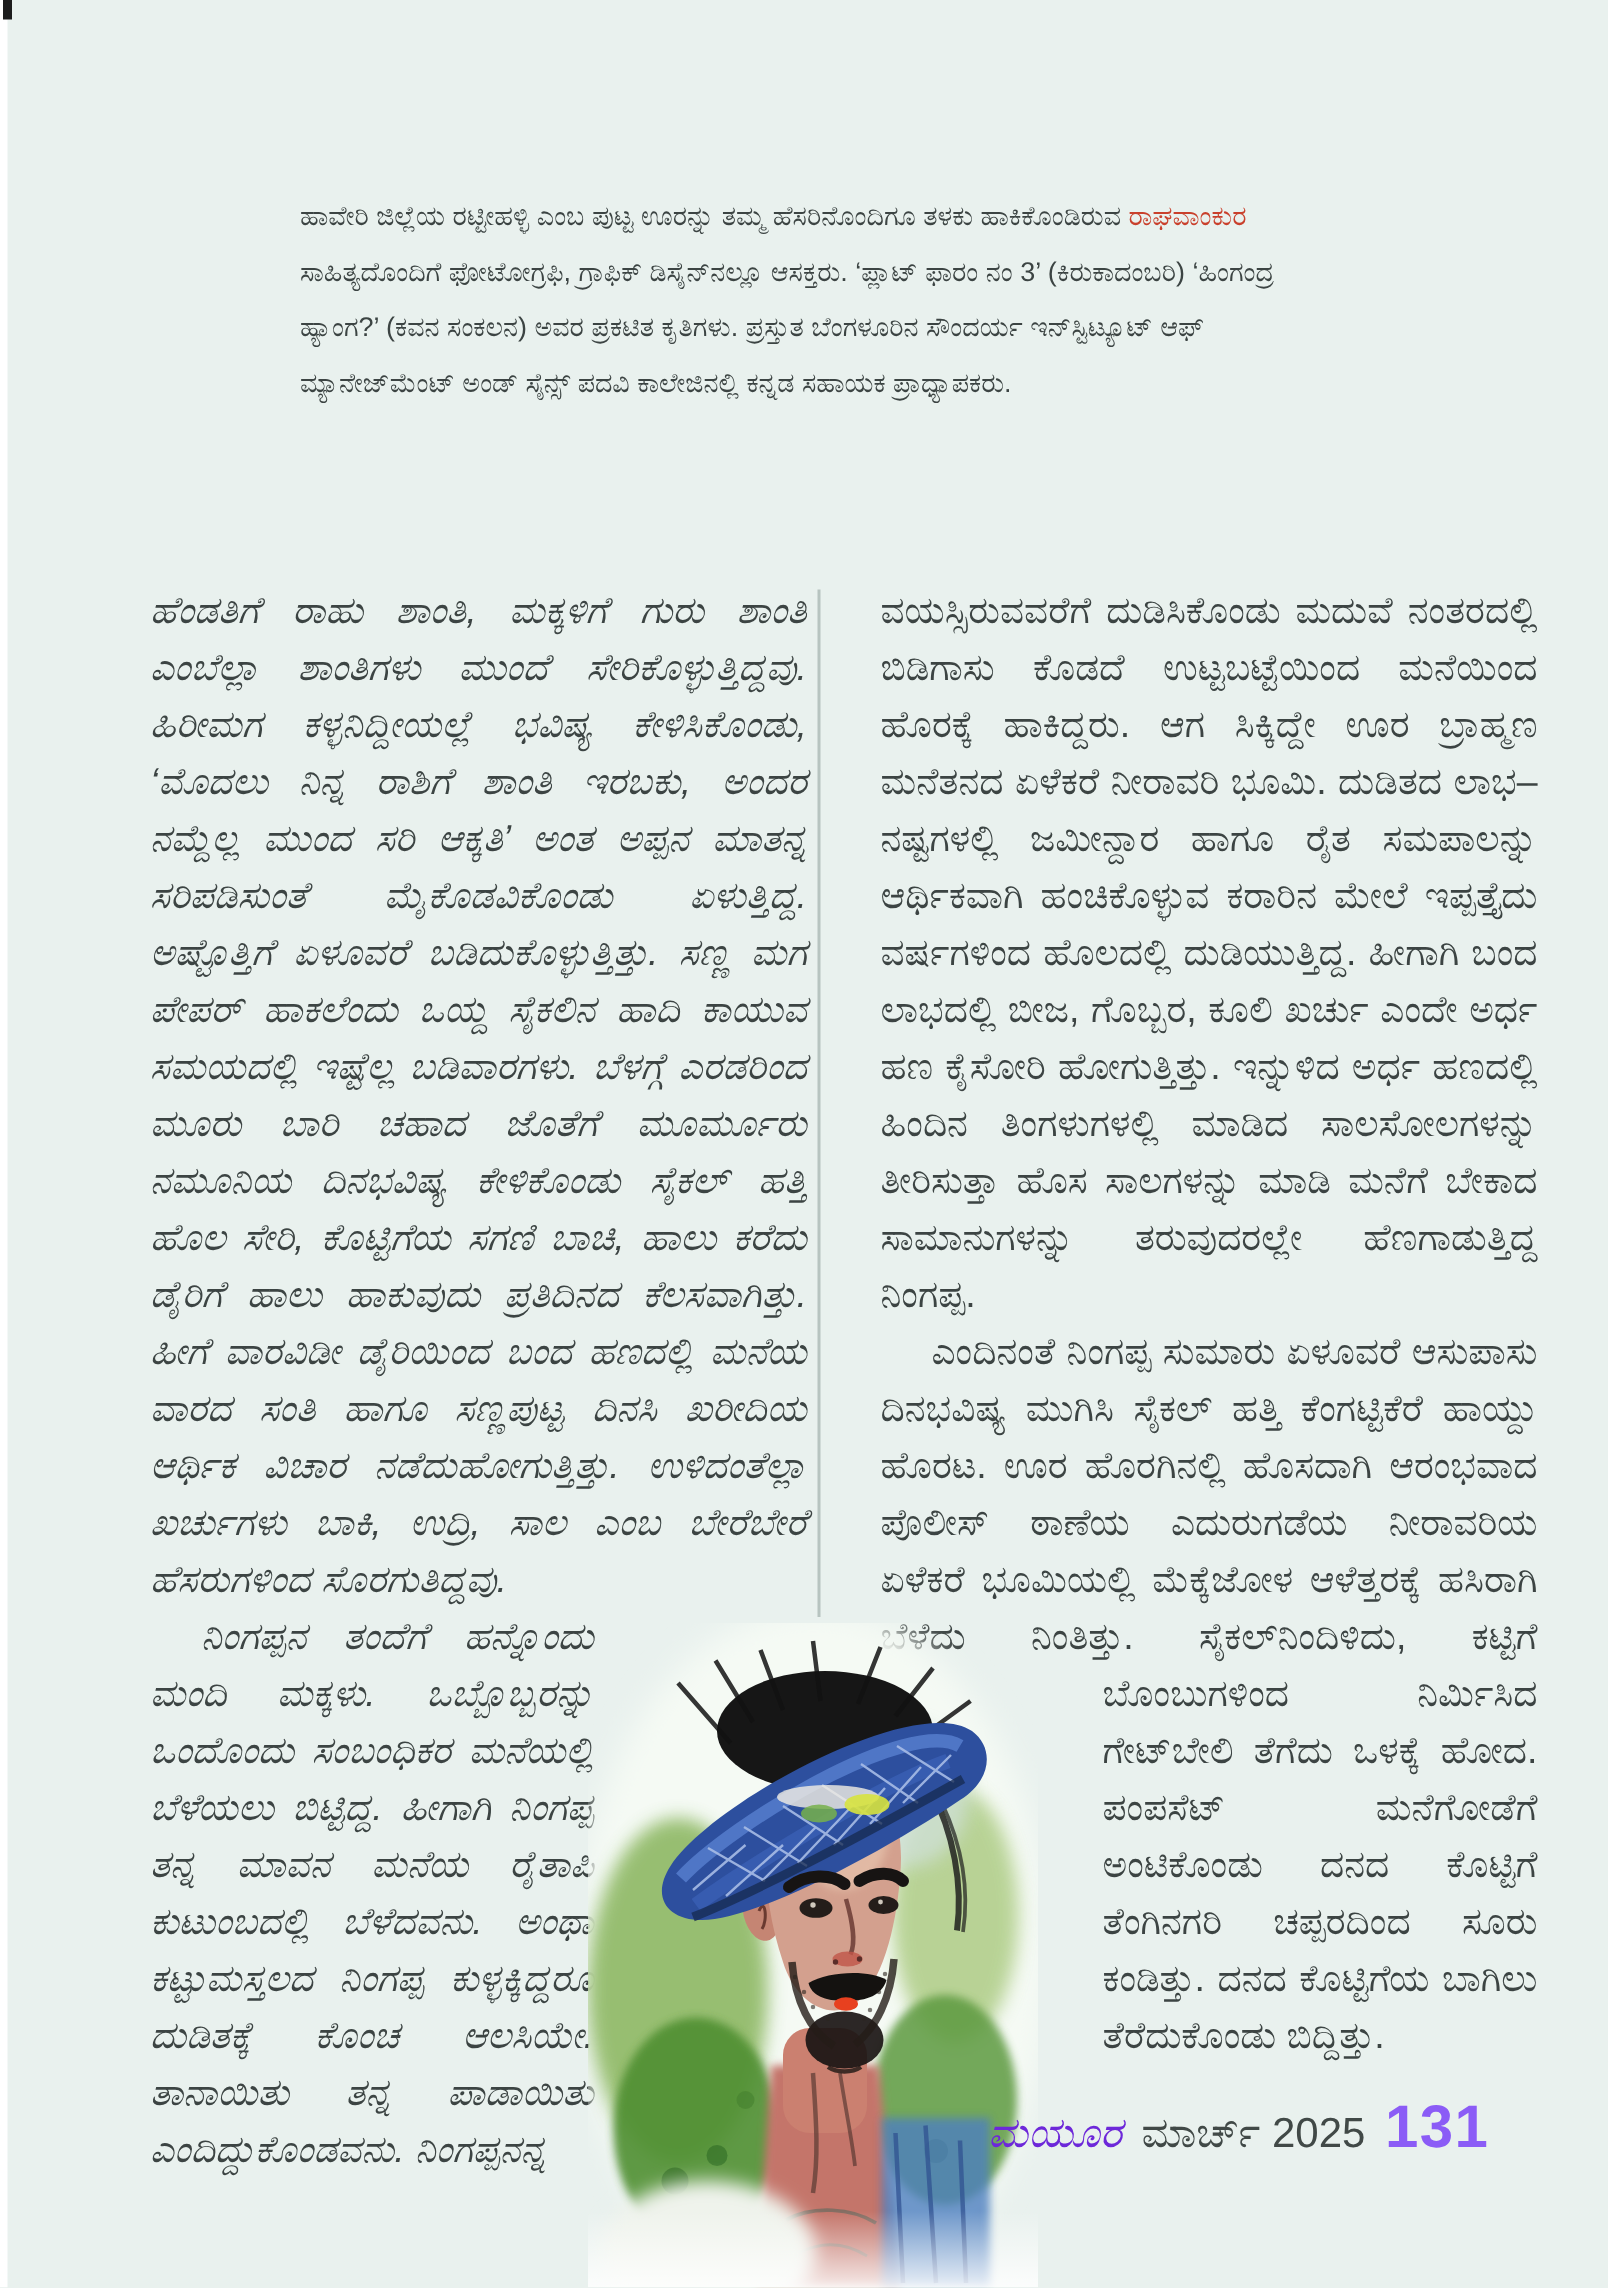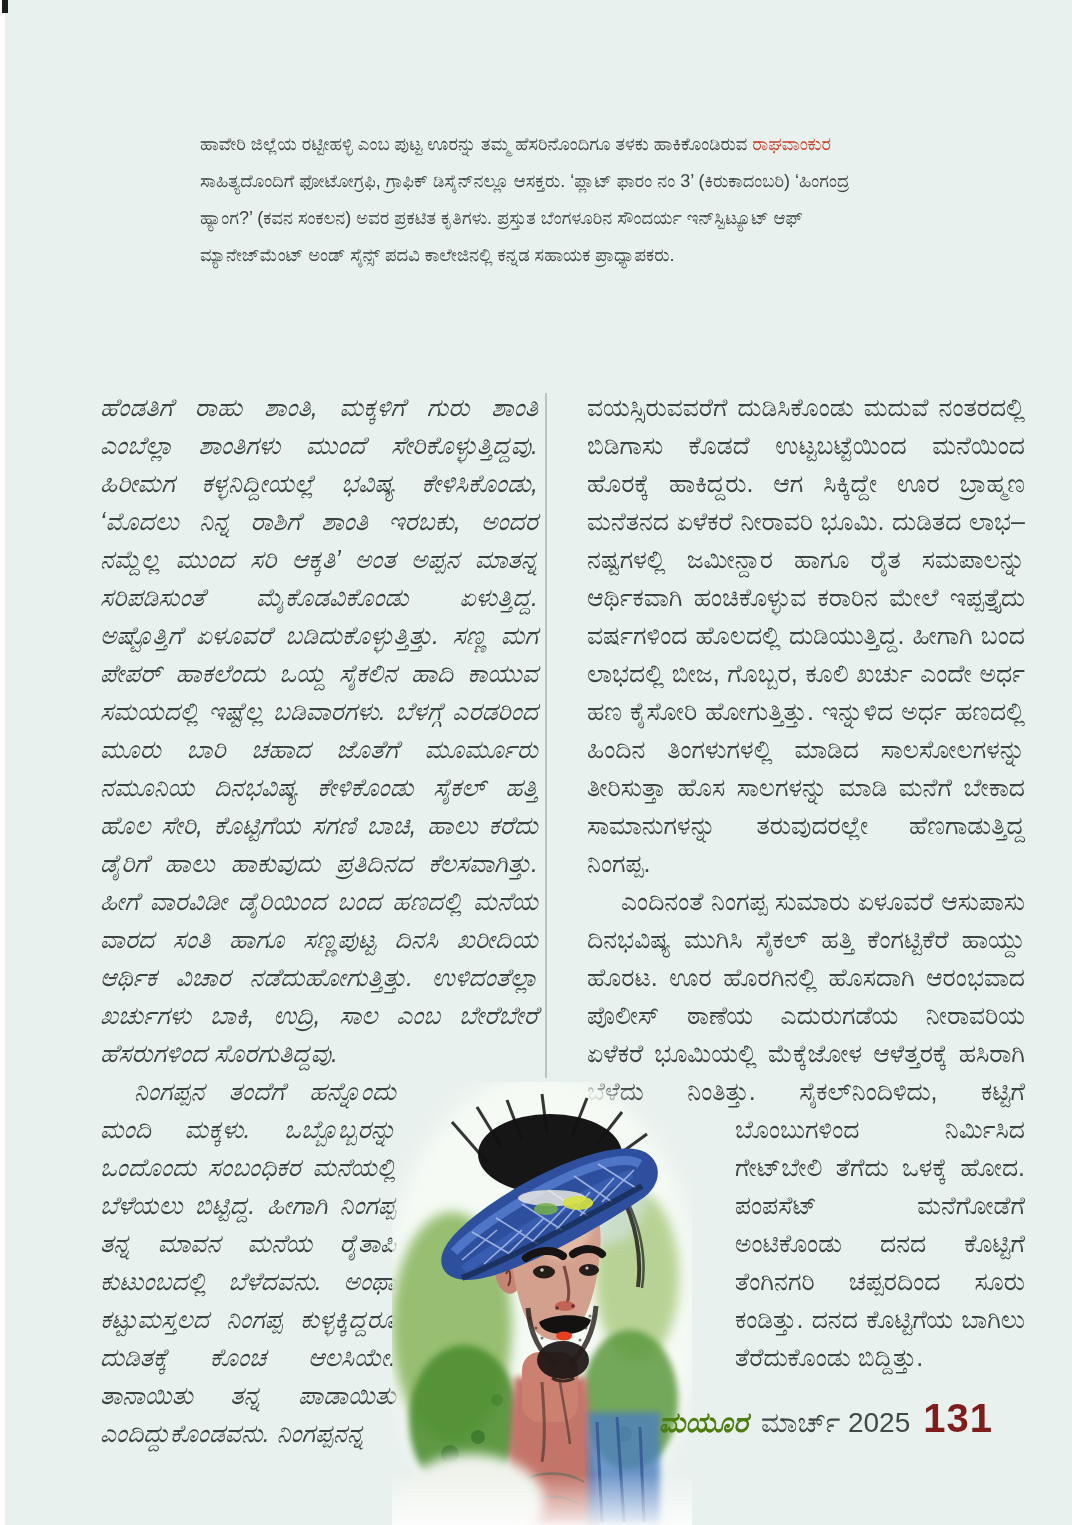--- a/index.html
+++ b/index.html
@@ -35,23 +35,23 @@
   .col-left .sp2{float:right;clear:right;width:142px;height:330px;}
   .col-right .sp1{float:left;width:0;height:728px;}
   .col-right .sp2{float:left;clear:left;width:148px;height:322px;}
 
   .illustration{position:absolute;left:392px;top:1082px;width:300px;height:443px;}
 
   .footer{
     position:absolute;top:1396px;left:555px;width:438px;
     display:flex;justify-content:flex-end;align-items:baseline;gap:13px;
   }
-  .footer-mag{color:#4d7c0f;font-weight:bold;font-style:italic;font-size:28px;}
+  .footer-mag{color:#6d28d9;font-weight:normal;font-style:italic;font-size:28px;}
   .footer-issue{color:#414947;font-size:28px;}
-  .footer-page{color:#7f1d1d;font-weight:bold;font-size:40px;letter-spacing:1px;}
+  .footer-page{color:#8b5cf6;font-weight:bold;font-size:40px;letter-spacing:1px;}
 </style>
 </head>
 <body>
 
 <div class="edge-strip"></div>
 <div class="corner-mark"></div>
 
 <div class="intro">
   <span>ಹಾವೇರಿ ಜಿಲ್ಲೆಯ ರಟ್ಟೀಹಳ್ಳಿ ಎಂಬ ಪುಟ್ಟ ಊರನ್ನು ತಮ್ಮ ಹೆಸರಿನೊಂದಿಗೂ ತಳಕು ಹಾಕಿಕೊಂಡಿರುವ </span><span class="hl">ರಾಘವಾಂಕುರ</span><span> ಸಾಹಿತ್ಯದೊಂದಿಗೆ ಫೋಟೋಗ್ರಫಿ, ಗ್ರಾಫಿಕ್ ಡಿಸೈನ್‌ನಲ್ಲೂ ಆಸಕ್ತರು. ‘ಪ್ಲಾಟ್ ಫಾರಂ ನಂ 3’ (ಕಿರುಕಾದಂಬರಿ) ‘ಹಿಂಗಂದ್ರ ಹ್ಯಾಂಗ?’ (ಕವನ ಸಂಕಲನ) ಅವರ ಪ್ರಕಟಿತ ಕೃತಿಗಳು. ಪ್ರಸ್ತುತ ಬೆಂಗಳೂರಿನ ಸೌಂದರ್ಯ ಇನ್‌ಸ್ಟಿಟ್ಯೂಟ್ ಆಫ್ ಮ್ಯಾನೇಜ್‌ಮೆಂಟ್ ಅಂಡ್ ಸೈನ್ಸ್ ಪದವಿ ಕಾಲೇಜಿನಲ್ಲಿ ಕನ್ನಡ ಸಹಾಯಕ ಪ್ರಾಧ್ಯಾಪಕರು.</span>
 </div>

